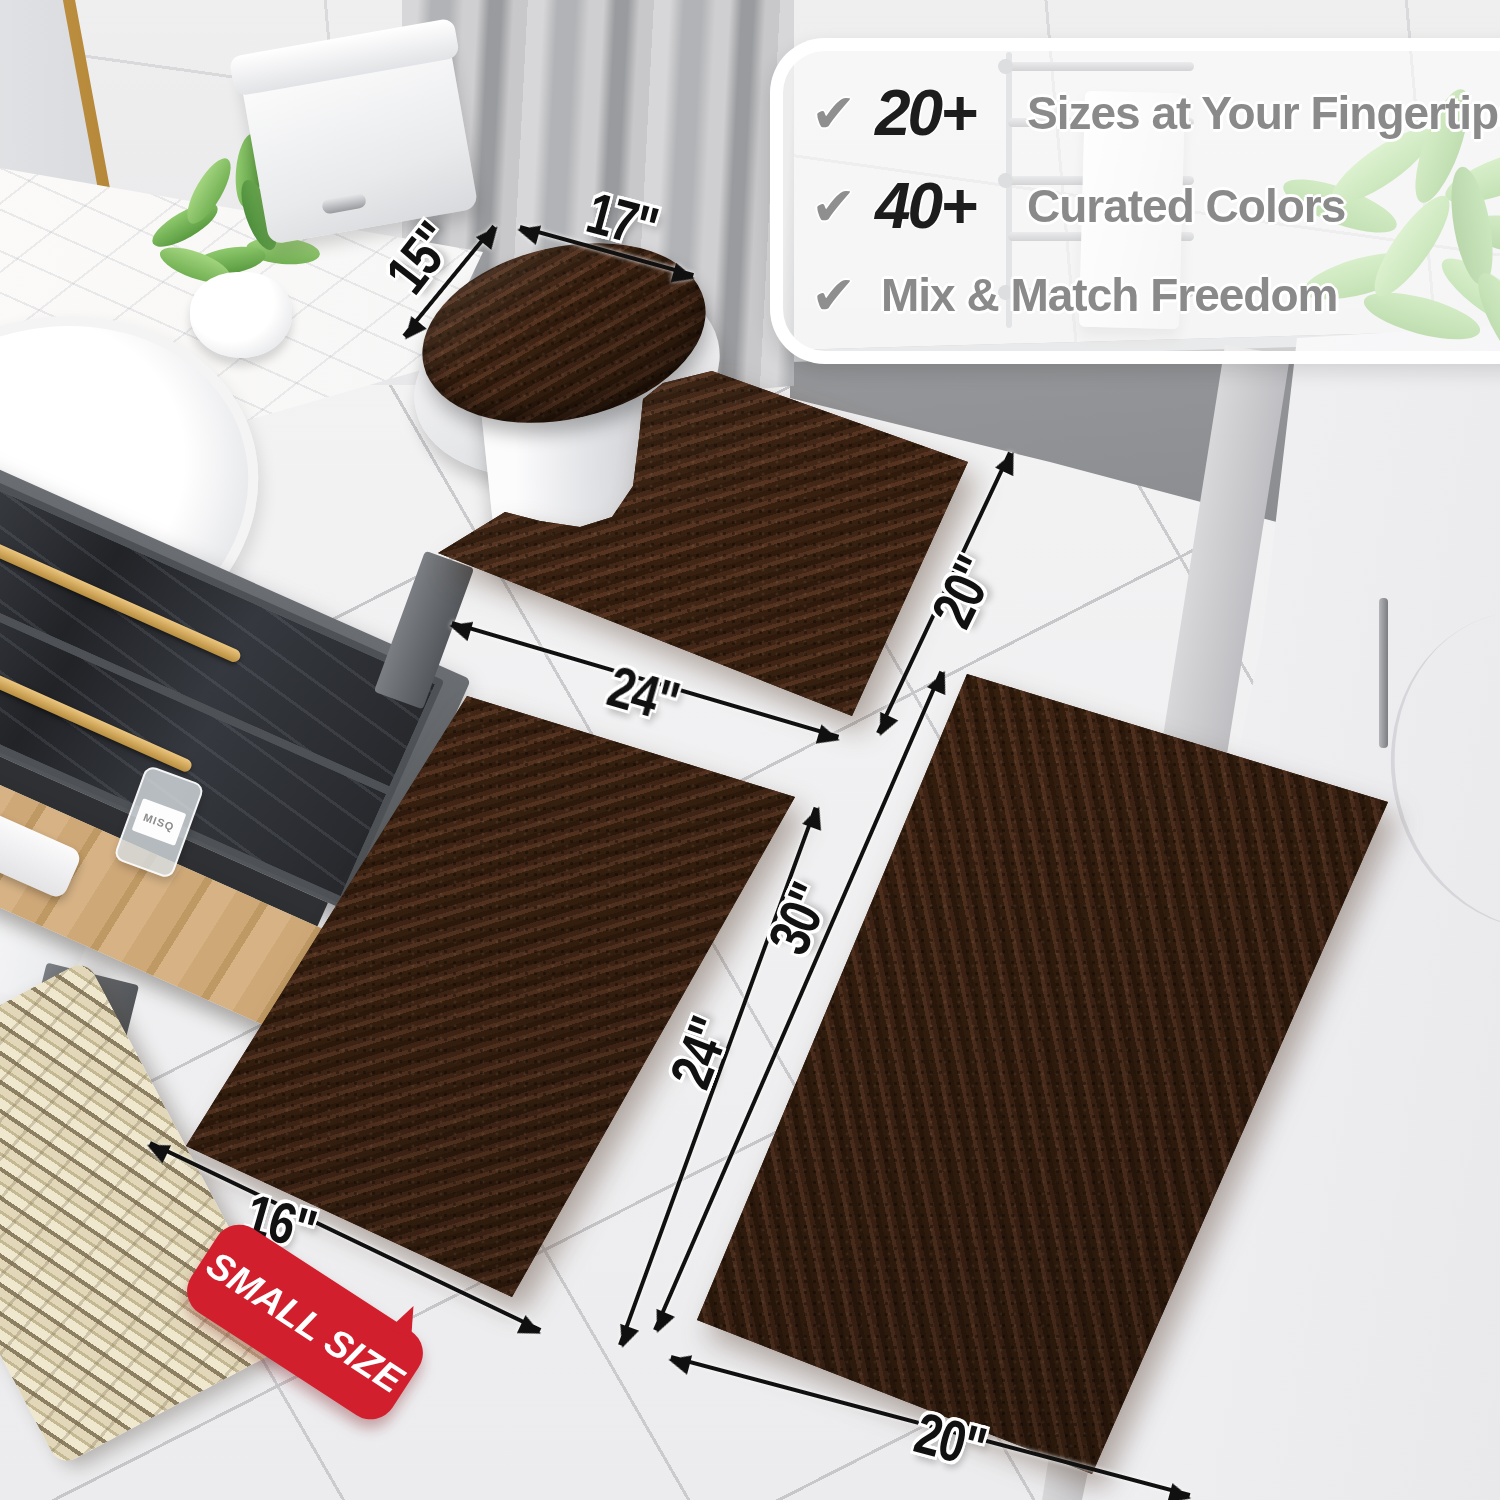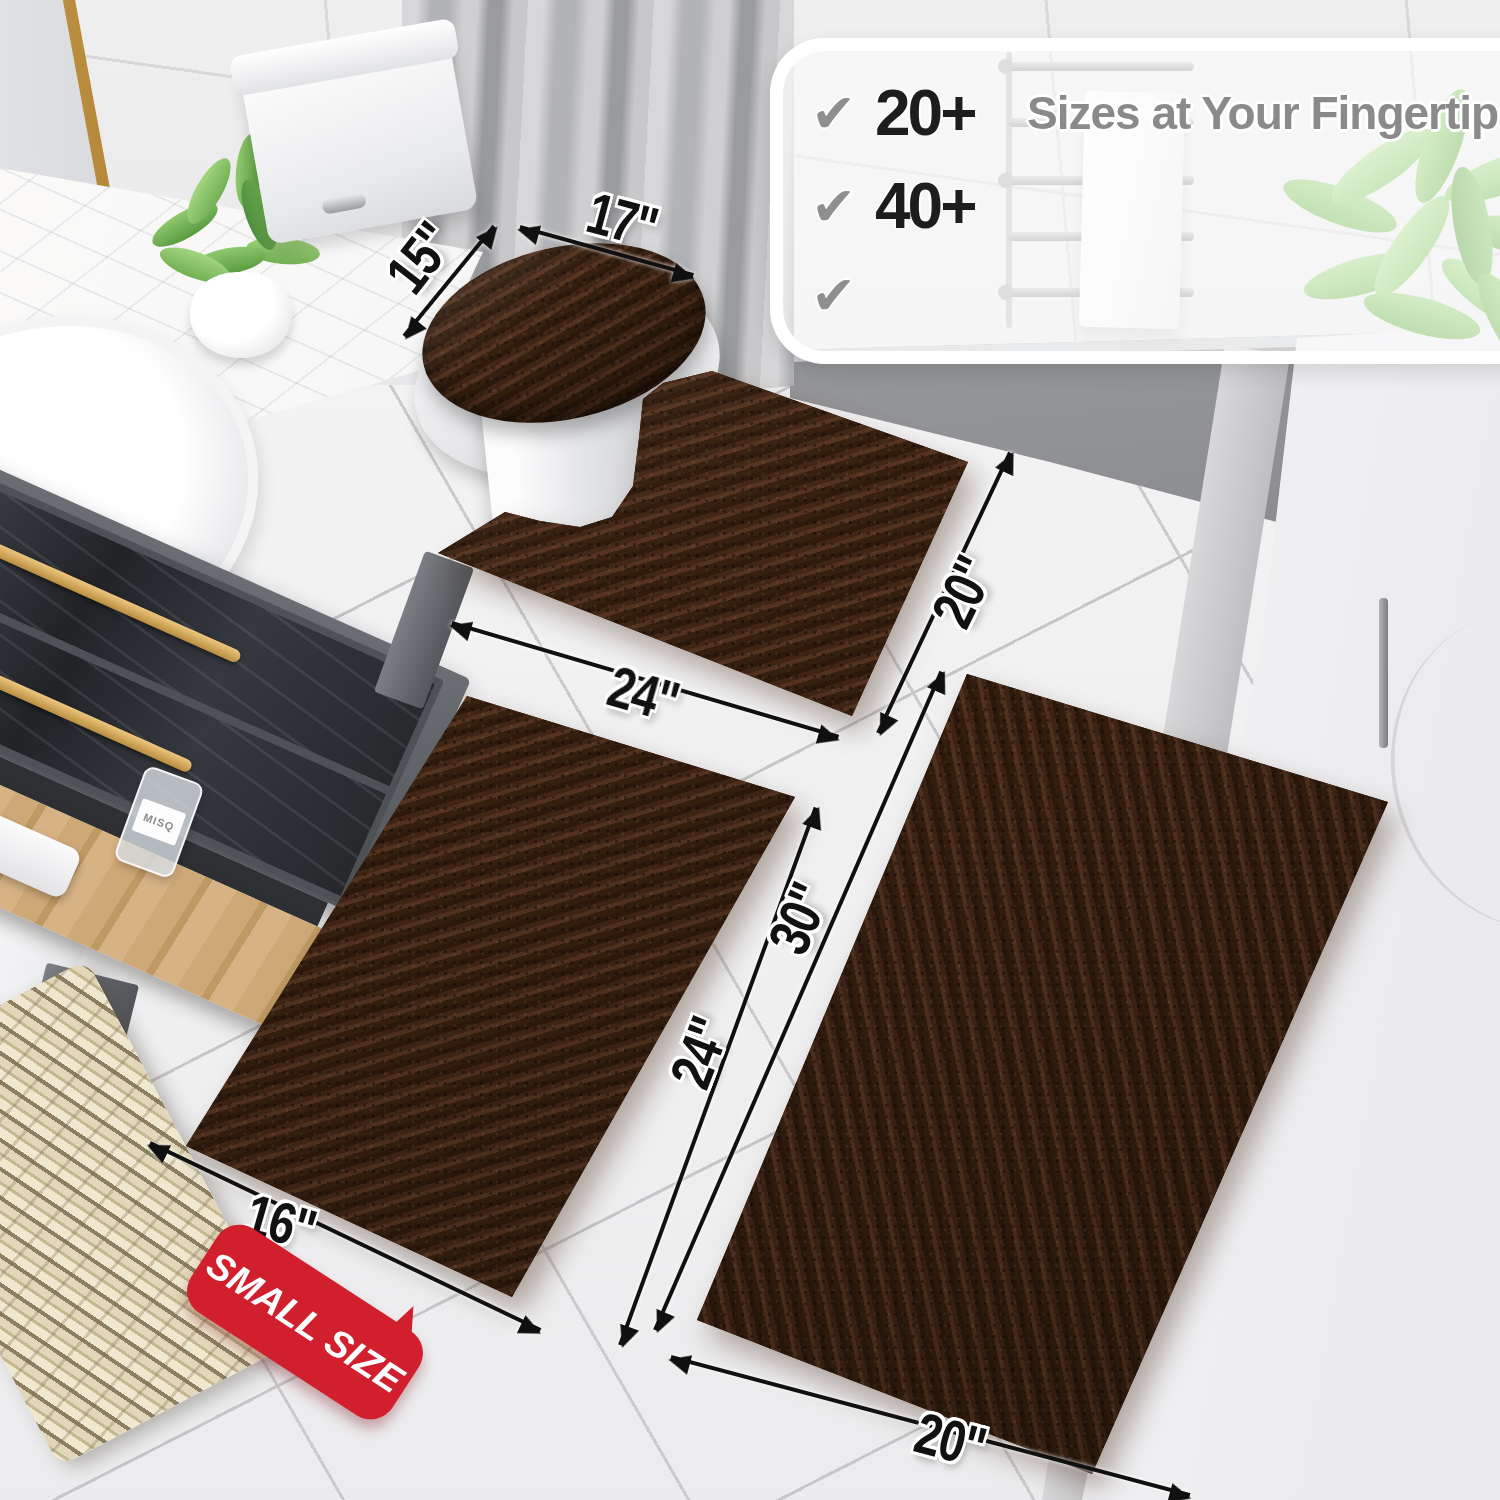--- a/index.html
+++ b/index.html
@@ -157,21 +157,21 @@
 
   
   .card{position:absolute;left:770px;top:38px;width:760px;height:300px;z-index:40;
     border:13px solid #ffffff;border-right:none;border-radius:55px 0 0 55px;
     background:rgba(255,255,255,.55);box-shadow:0 8px 20px rgba(0,0,0,.12);
     display:flex;flex-direction:column;justify-content:space-evenly;padding-left:28px;box-sizing:content-box;}
   .crow{display:flex;align-items:center;}
   .check{width:64px;font-size:54px;font-weight:bold;color:#8f8f8f;line-height:1;
     text-shadow:2px 0 0 #fff,-2px 0 0 #fff,0 2px 0 #fff,0 -2px 0 #fff;}
   .num{width:118px;margin-right:34px;font-size:64px;font-weight:800;color:#1d1d1d;letter-spacing:-3px;line-height:1;
-    text-shadow:2px 0 0 rgba(255,255,255,.8),-2px 0 0 rgba(255,255,255,.8);}
+    text-shadow:2px 0 0 rgba(255,255,255,.8),-2px 0 0 rgba(255,255,255,.8);font-style:italic;}
   .feat{font-size:46px;font-weight:700;color:#8a8a8a;letter-spacing:-1px;line-height:1;
     text-shadow:3px 0 0 #fff,-3px 0 0 #fff,0 3px 0 #fff,0 -3px 0 #fff,2px 2px 0 #fff,-2px -2px 0 #fff;}
 
   
   .badge{position:absolute;left:185px;top:1272px;width:240px;height:100px;z-index:52;
     transform:rotate(33deg);border-radius:26px;background:#d11f2e;
     display:flex;align-items:center;justify-content:center;box-shadow:4px 8px 14px rgba(120,20,25,.35);}
   .badge .tail{position:absolute;right:26px;top:-22px;width:0;height:0;
     border-left:16px solid transparent;border-right:8px solid transparent;border-bottom:30px solid #d11f2e;
     transform:rotate(-14deg);}
@@ -300,23 +300,25 @@
 
   <div class="card">
     <div class="crow">
       <span class="check">✔</span>
       <span class="num">20+</span>
       <span class="feat">Sizes at Your Fingertips</span>
     </div>
     <div class="crow">
       <span class="check">✔</span>
       <span class="num">40+</span>
+      <span class="feat">Curated Colors</span>
     </div>
     <div class="crow">
       <span class="check">✔</span>
+      <span class="feat" style="margin-left:6px">Mix &amp; Match Freedom</span>
     </div>
   </div>
 
   <div class="badge">
     <i class="tail"></i>
     <span>SMALL SIZE</span>
   </div>
 
 </div>
 

